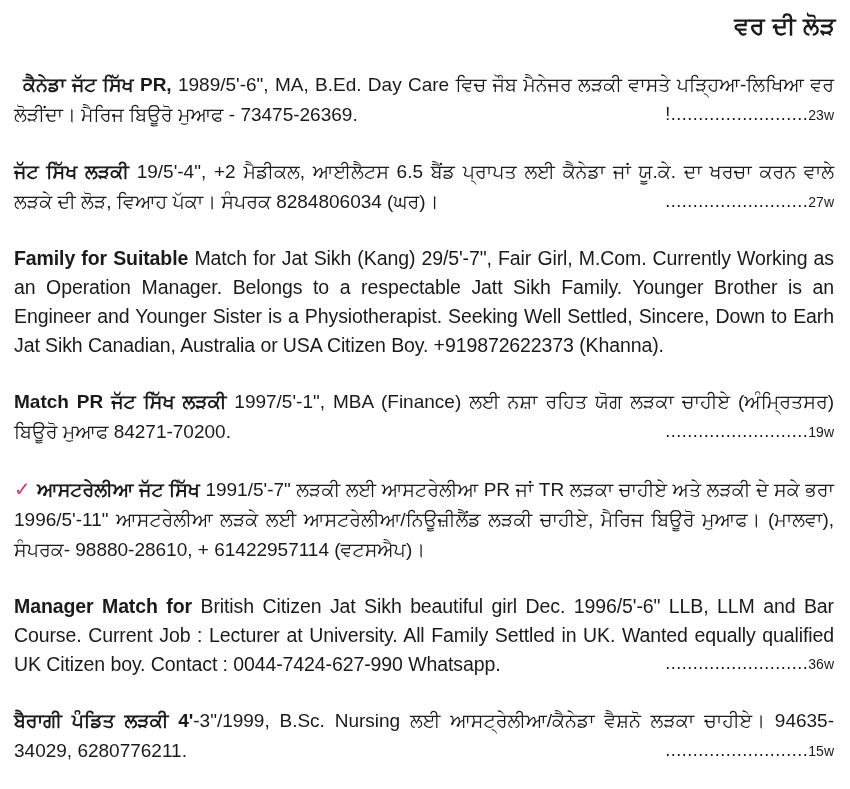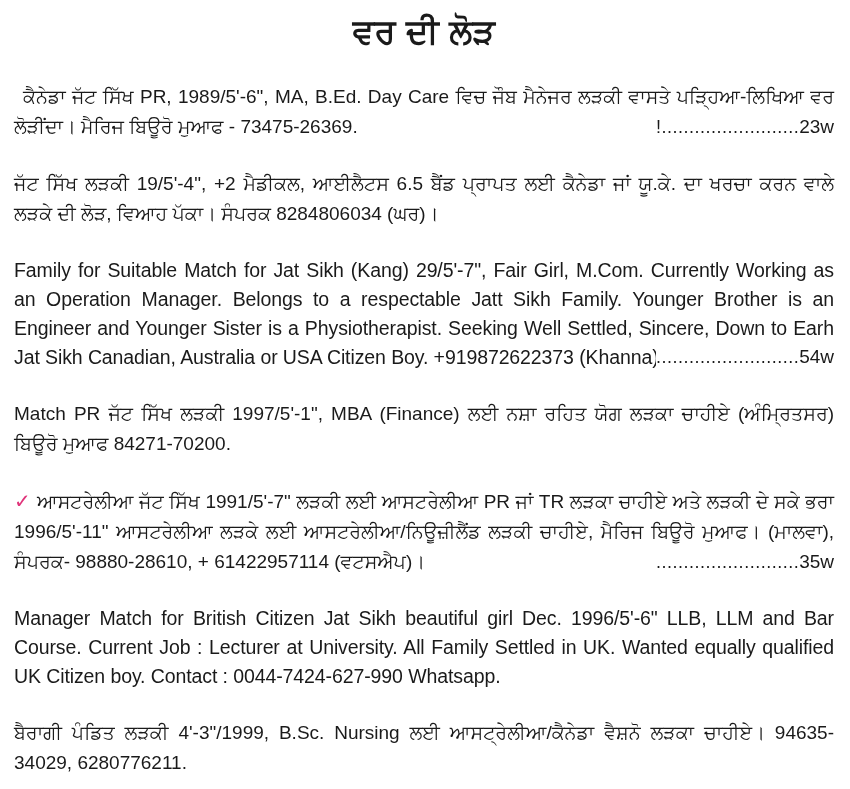--- a/index.html
+++ b/index.html
@@ -11,54 +11,54 @@
   }
   .page {
     width: 850px;
     min-height: 789px;
     box-sizing: border-box;
     padding: 10px 14px 20px 12px;
     background: #ffffff;
     font-family: "Liberation Sans", "DejaVu Sans", sans-serif;
   }
   .page-title {
-    text-align: center;
-    font-size: 34px;
+    text-align: right;
+    font-size: 24px;
     font-weight: 700;
     margin: 2px 0 30px 0;
     letter-spacing: 0.5px;
   }
   .ad {
     position: relative;
     text-align: justify;
     margin: 0 2px 27px 2px;
   }
   .ad.pa {
     font-size: 19px;
     line-height: 30px;
   }
   .ad.en {
     font-size: 19.5px;
     line-height: 29px;
     letter-spacing: -0.1px;
   }
   .ad .lead {
-    font-weight: 400;
+    font-weight: 700;
   }
   .ad .trailer {
     position: absolute;
     right: 0;
     bottom: 0;
     background: #ffffff;
     font-size: 18px;
     letter-spacing: 0.5px;
     white-space: nowrap;
   }
   .ad .trailer .count {
-    font-size: 19px;
+    font-size: 14px;
     letter-spacing: 0;
   }
   .check {
     color: var(--check-color, #e0337a);
     font-weight: 700;
     font-size: 20px;
     padding-right: 6px;
   }
   .indent {
     text-indent: 9px;
@@ -74,37 +74,39 @@
 
   <h1 class="page-title">ਵਰ ਦੀ ਲੋੜ</h1>
 
   <div class="ad pa indent">
     <span class="lead">ਕੈਨੇਡਾ ਜੱਟ ਸਿੱਖ PR,</span><span> 1989/5'-6",  MA, B.Ed. Day Care ਵਿਚ ਜੌਬ ਮੈਨੇਜਰ ਲੜਕੀ ਵਾਸਤੇ ਪੜ੍ਹਿਆ-ਲਿਖਿਆ  ਵਰ ਲੋੜੀਂਦਾ। ਮੈਰਿਜ ਬਿਊਰੋ ਮੁਆਫ - 73475-26369.</span>
     <span class="trailer"><span>!.........................</span><span class="count">23w</span></span>
   </div>
 
   <div class="ad pa">
     <span class="lead">ਜੱਟ ਸਿੱਖ ਲੜਕੀ</span><span> 19/5'-4",  +2 ਮੈਡੀਕਲ, ਆਈਲੈਟਸ 6.5 ਬੈਂਡ ਪ੍ਰਾਪਤ ਲਈ ਕੈਨੇਡਾ ਜਾਂ ਯੂ.ਕੇ. ਦਾ ਖਰਚਾ ਕਰਨ ਵਾਲੇ ਲੜਕੇ ਦੀ ਲੋੜ, ਵਿਆਹ ਪੱਕਾ। ਸੰਪਰਕ 8284806034 (ਘਰ)।</span>
+    <span class="trailer"><span>..........................</span><span class="count">27w</span></span>
   </div>
 
   <div class="ad en">
     <span class="lead">Family for Suitable</span><span> Match for Jat Sikh (Kang) 29/5'-7", Fair Girl, M.Com. Currently Working as an Operation Manager. Belongs to a respectable Jatt Sikh Family. Younger Brother is an Engineer and Younger Sister is a Physiotherapist. Seeking Well Settled, Sincere, Down to Earh Jat Sikh Canadian, Australia or USA Citizen Boy. +919872622373 (Khanna).</span>
-    <span class="trailer"><span>..........................</span><span class="count">54w</span></span>
   </div>
 
   <div class="ad pa">
     <span class="lead">Match PR ਜੱਟ ਸਿੱਖ ਲੜਕੀ</span><span> 1997/5'-1",  MBA (Finance) ਲਈ ਨਸ਼ਾ ਰਹਿਤ ਯੋਗ ਲੜਕਾ ਚਾਹੀਏ (ਅੰਮ੍ਰਿਤਸਰ) ਬਿਊਰੋ ਮੁਆਫ 84271-70200.</span>
+    <span class="trailer"><span>..........................</span><span class="count">19w</span></span>
   </div>
 
   <div class="ad pa">
     <span class="check">✓</span><span class="lead">ਆਸਟਰੇਲੀਆ ਜੱਟ ਸਿੱਖ</span><span> 1991/5'-7" ਲੜਕੀ ਲਈ ਆਸਟਰੇਲੀਆ PR ਜਾਂ TR ਲੜਕਾ ਚਾਹੀਏ ਅਤੇ ਲੜਕੀ ਦੇ ਸਕੇ ਭਰਾ 1996/5'-11" ਆਸਟਰੇਲੀਆ ਲੜਕੇ ਲਈ ਆਸਟਰੇਲੀਆ/ਨਿਊਜ਼ੀਲੈਂਡ ਲੜਕੀ ਚਾਹੀਏ, ਮੈਰਿਜ ਬਿਊਰੋ ਮੁਆਫ।   (ਮਾਲਵਾ), ਸੰਪਰਕ- 98880-28610,  + 61422957114 (ਵਟਸਐਪ)।</span>
-    <span class="trailer"><span>..........................</span><span class="count">35w</span></span>
   </div>
 
   <div class="ad en">
     <span class="lead">Manager Match for</span><span> British Citizen Jat Sikh beautiful girl Dec. 1996/5'-6" LLB, LLM and Bar Course. Current Job : Lecturer at University. All Family Settled in UK. Wanted equally qualified UK Citizen boy. Contact : 0044-7424-627-990  Whatsapp.</span>
+    <span class="trailer"><span>..........................</span><span class="count">36w</span></span>
   </div>
 
   <div class="ad pa last">
     <span class="lead">ਬੈਰਾਗੀ ਪੰਡਿਤ ਲੜਕੀ 4'</span><span>-3"/1999, B.Sc. Nursing ਲਈ ਆਸਟ੍ਰੇਲੀਆ/ਕੈਨੇਡਾ ਵੈਸ਼ਨੋ ਲੜਕਾ ਚਾਹੀਏ। 94635-34029, 6280776211.</span>
+    <span class="trailer"><span>..........................</span><span class="count">15w</span></span>
   </div>
 
 </div>
 
 </body></html>

